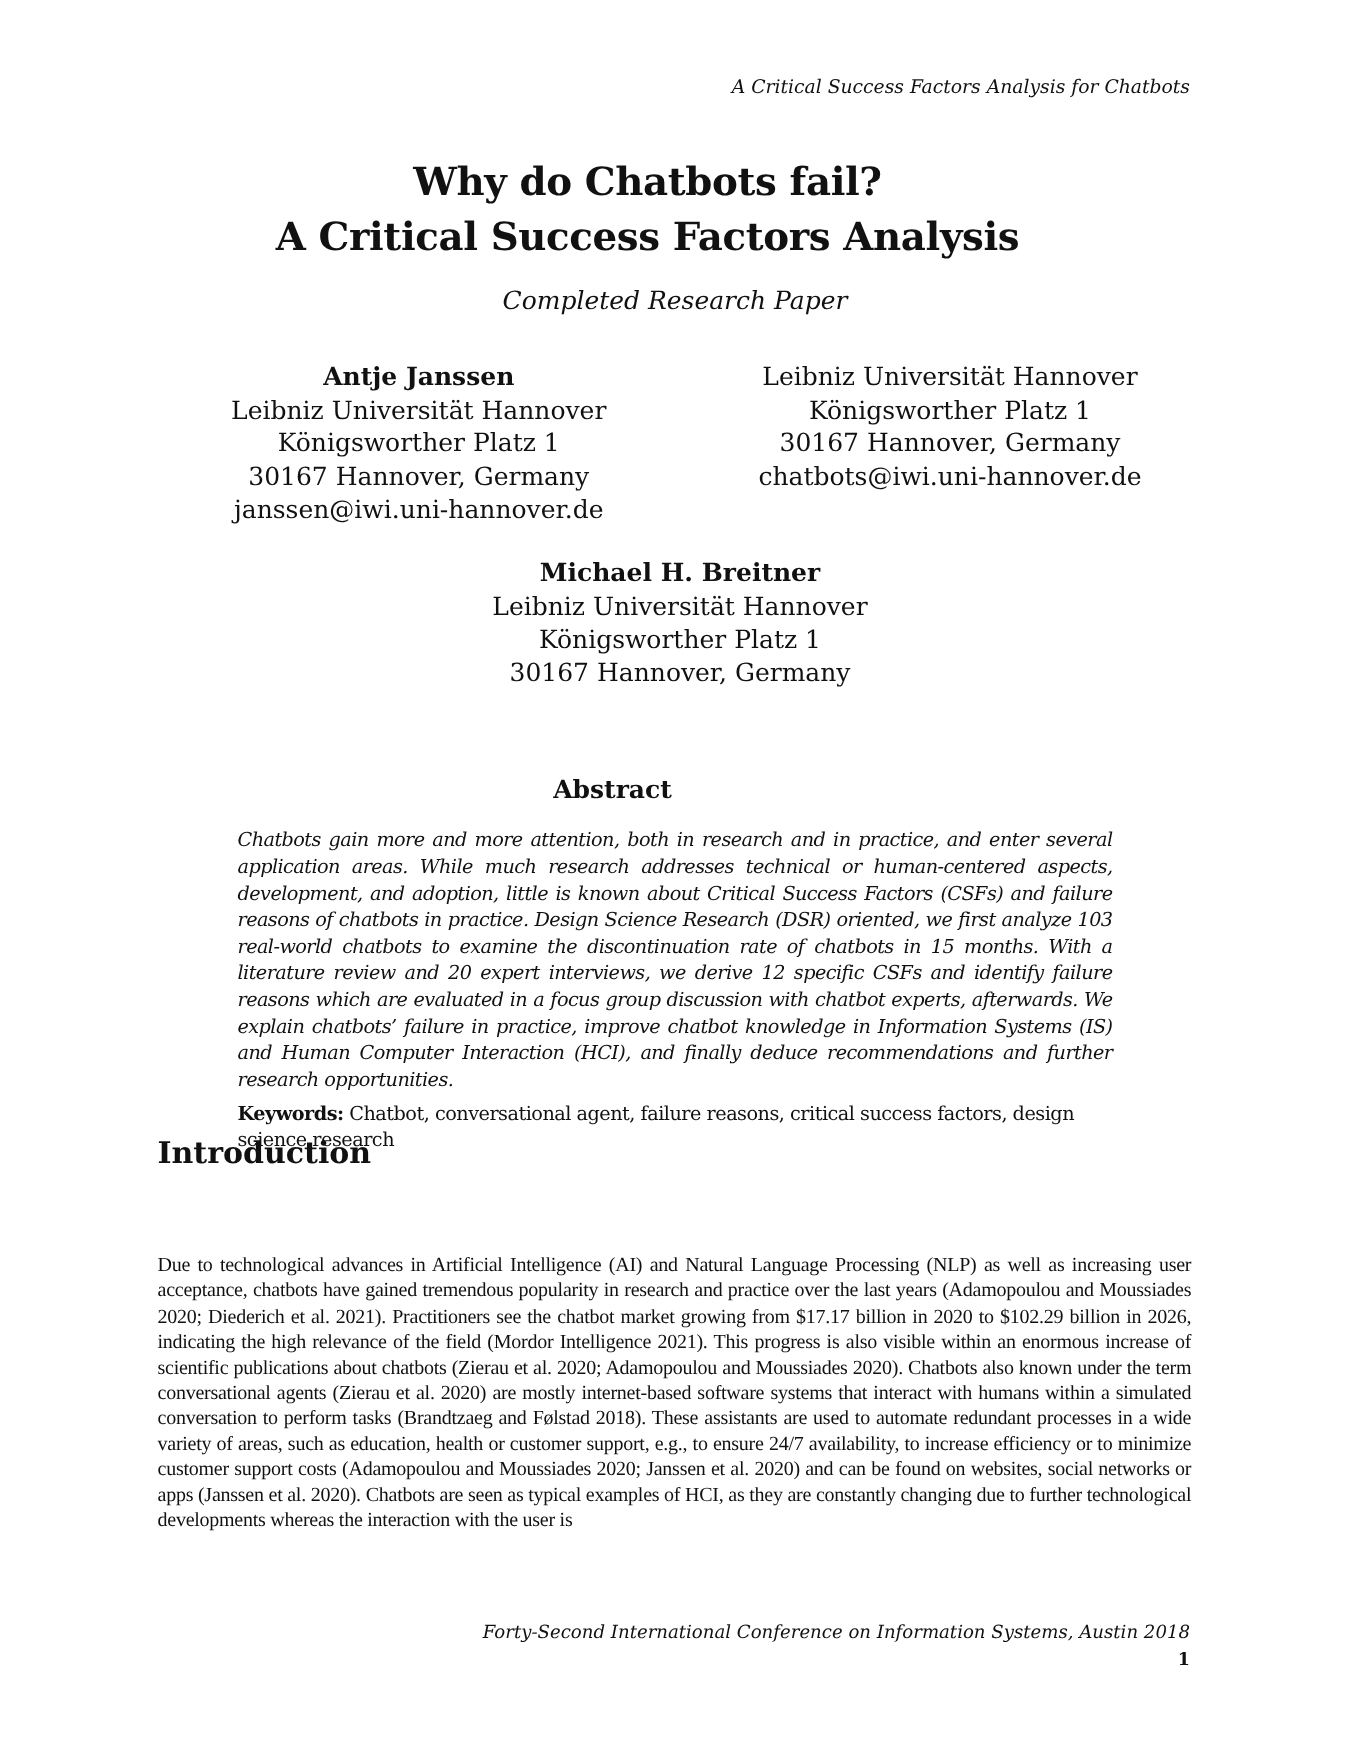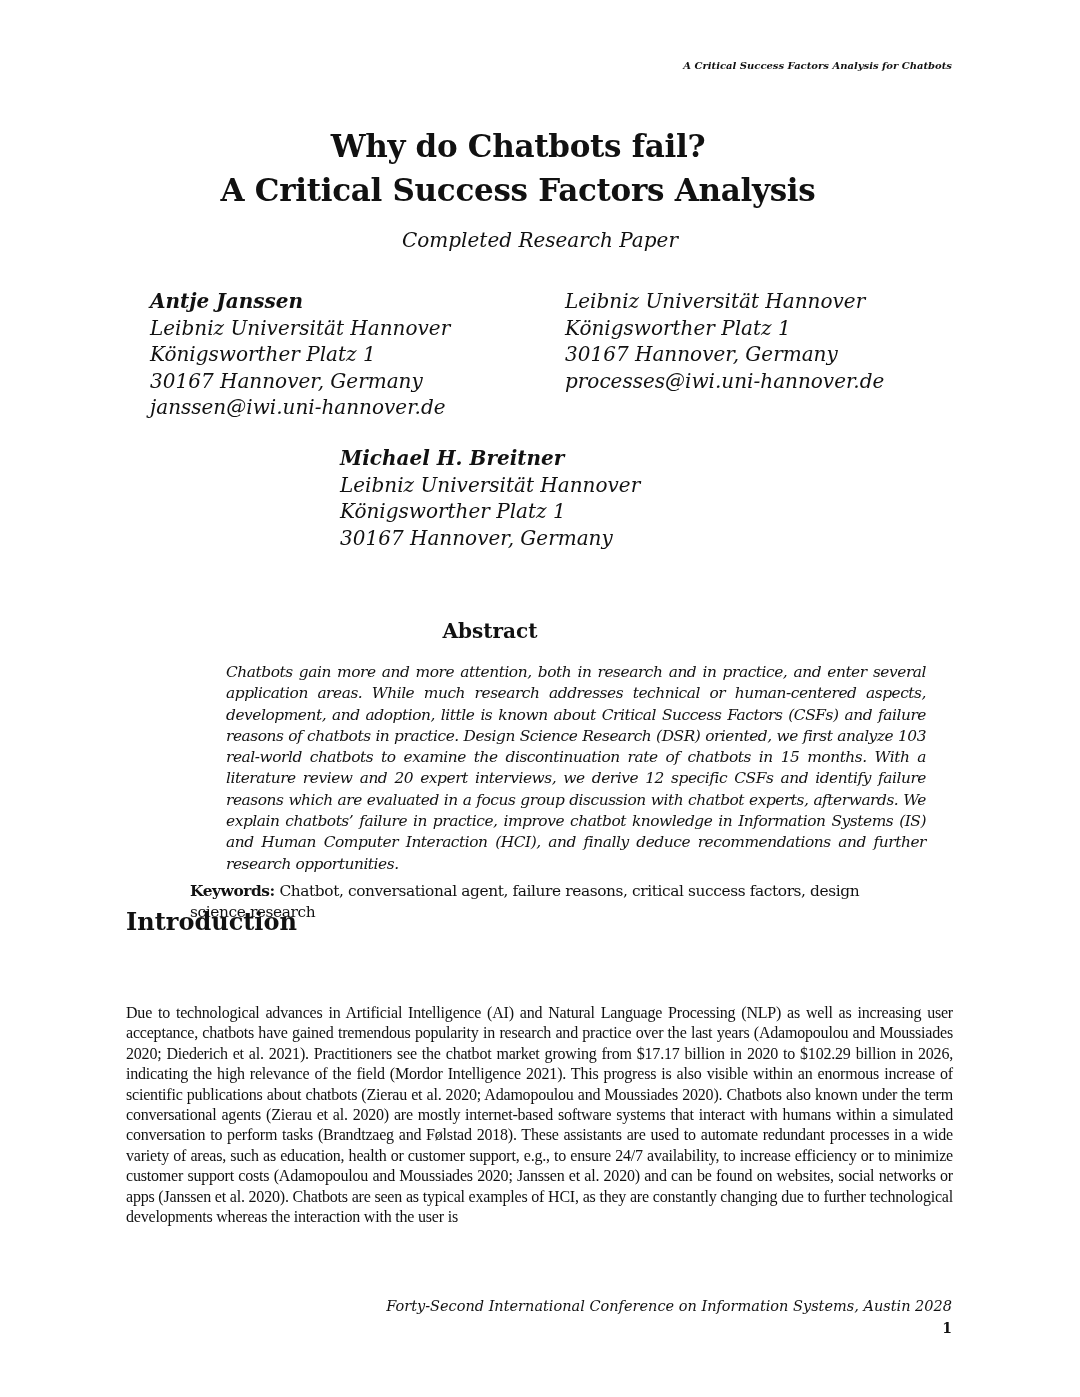--- a/index.html
+++ b/index.html
@@ -1,26 +1,26 @@
 <!DOCTYPE html>
 <html><head>
 <meta charset="utf-8">
 <style>
   html, body { margin: 0; padding: 0; background: #ffffff; }
   body { width: 1080px; height: 1397px; position: relative; overflow: hidden; color: #111; font-family: "DejaVu Serif", serif; }
-  .running-header { position: absolute; top: 60px; right: 128px; font-style: italic; font-size: 10px; font-family: "DejaVu Serif", serif; font-weight: bold; }
+  .running-header { position: absolute; top: 60px; right: 128px; font-style: italic; font-size: 15px; font-family: "DejaVu Serif", serif; }
   .title { position: absolute; top: 124px; left: 0; width: 1036px; text-align: center; font-weight: bold; font-size: 31px; line-height: 44px; letter-spacing: -0.3px; }
   .subtitle { position: absolute; top: 228px; left: 0; width: 1080px; text-align: center; font-style: italic; font-size: 20px; }
-  .author { position: absolute; text-align: left; font-size: 20px; line-height: 26.5px; font-style: italic; }
+  .author { position: absolute; text-align: center; font-size: 20px; line-height: 26.5px; }
   .author .name { font-weight: bold; }
   .a1 { top: 288px; left: 150px; width: 370px; }
   .a2 { top: 288px; left: 565px; width: 390px; }
   .a3 { top: 445px; left: 340px; width: 408px; }
   .abstract-heading { position: absolute; top: 619px; left: 0; width: 980px; text-align: center; font-weight: bold; font-size: 20px; }
-  .abstract-body { position: absolute; top: 662px; left: 190px; width: 700px; font-style: italic; font-size: 15.4px; line-height: 21.3px; text-align: justify; font-family: "DejaVu Serif", serif; letter-spacing: -0.45px; margin-left: 36px; }
+  .abstract-body { position: absolute; top: 662px; left: 190px; width: 700px; font-style: italic; font-size: 15.4px; line-height: 21.3px; text-align: justify; font-family: "DejaVu Serif", serif; letter-spacing: -0.45px; }
   .keywords { position: absolute; top: 881px; left: 190px; width: 700px; font-size: 15.4px; line-height: 21px; letter-spacing: -0.4px; }
   .keywords .kw-label { font-weight: bold; }
   .section-heading { position: absolute; top: 907px; left: 126px; font-weight: bold; font-size: 24px; }
   .intro-body { position: absolute; top: 1003px; left: 126px; width: 827px; font-family: "Liberation Serif", serif; font-size: 16px; line-height: 20.4px; text-align: justify; letter-spacing: -0.2px; }
   .footer-conf { position: absolute; top: 1298px; right: 128px; font-style: italic; font-size: 14.5px; }
   .page-number { position: absolute; top: 1320px; right: 128px; font-weight: bold; font-size: 14px; }
 </style>
 </head>
 <body>
 
@@ -38,32 +38,32 @@
   <div>Leibniz Universität Hannover</div>
   <div>Königsworther Platz 1</div>
   <div>30167 Hannover, Germany</div>
   <div>janssen@iwi.uni-hannover.de</div>
 </div>
 
 <div class="author a2">
   <div>Leibniz Universität Hannover</div>
   <div>Königsworther Platz 1</div>
   <div>30167 Hannover, Germany</div>
-  <div>processes@iwi.uni-hannover.de</div>
+  <div>chatbots@iwi.uni-hannover.de</div>
 </div>
 
 <div class="author a3">
   <div class="name">Michael H. Breitner</div>
   <div>Leibniz Universität Hannover</div>
   <div>Königsworther Platz 1</div>
   <div>30167 Hannover, Germany</div>
 </div>
 
 <div class="abstract-heading">Abstract</div>
 <div class="abstract-body">Chatbots gain more and more attention, both in research and in practice, and enter several application areas. While much research addresses technical or human-centered aspects, development, and adoption, little is known about Critical Success Factors (CSFs) and failure reasons of chatbots in practice. Design Science Research (DSR) oriented, we first analyze 103 real-world chatbots to examine the discontinuation rate of chatbots in 15 months. With a literature review and 20 expert interviews, we derive 12 specific CSFs and identify failure reasons which are evaluated in a focus group discussion with chatbot experts, afterwards. We explain chatbots’ failure in practice, improve chatbot knowledge in Information Systems (IS) and Human Computer Interaction (HCI), and finally deduce recommendations and further research opportunities.</div>
 
 <div class="keywords"><span class="kw-label">Keywords:</span><span> Chatbot, conversational agent, failure reasons, critical success factors, design science research</span></div>
 
 <div class="section-heading">Introduction</div>
 <div class="intro-body">Due to technological advances in Artificial Intelligence (AI) and Natural Language Processing (NLP) as well as increasing user acceptance, chatbots have gained tremendous popularity in research and practice over the last years (Adamopoulou and Moussiades 2020; Diederich et al. 2021). Practitioners see the chatbot market growing from $17.17 billion in 2020 to $102.29 billion in 2026, indicating the high relevance of the field (Mordor Intelligence 2021). This progress is also visible within an enormous increase of scientific publications about chatbots (Zierau et al. 2020; Adamopoulou and Moussiades 2020). Chatbots also known under the term conversational agents (Zierau et al. 2020) are mostly internet-based software systems that interact with humans within a simulated conversation to perform tasks (Brandtzaeg and Følstad 2018). These assistants are used to automate redundant processes in a wide variety of areas, such as education, health or customer support, e.g., to ensure 24/7 availability, to increase efficiency or to minimize customer support costs (Adamopoulou and Moussiades 2020; Janssen et al. 2020) and can be found on websites, social networks or apps (Janssen et al. 2020). Chatbots are seen as typical examples of HCI, as they are constantly changing due to further technological developments whereas the interaction with the user is</div>
 
-<div class="footer-conf">Forty-Second International Conference on Information Systems, Austin 2028</div>
+<div class="footer-conf">Forty-Second International Conference on Information Systems, Austin 2018</div>
 <div class="page-number">1</div>
 
 </body></html>

